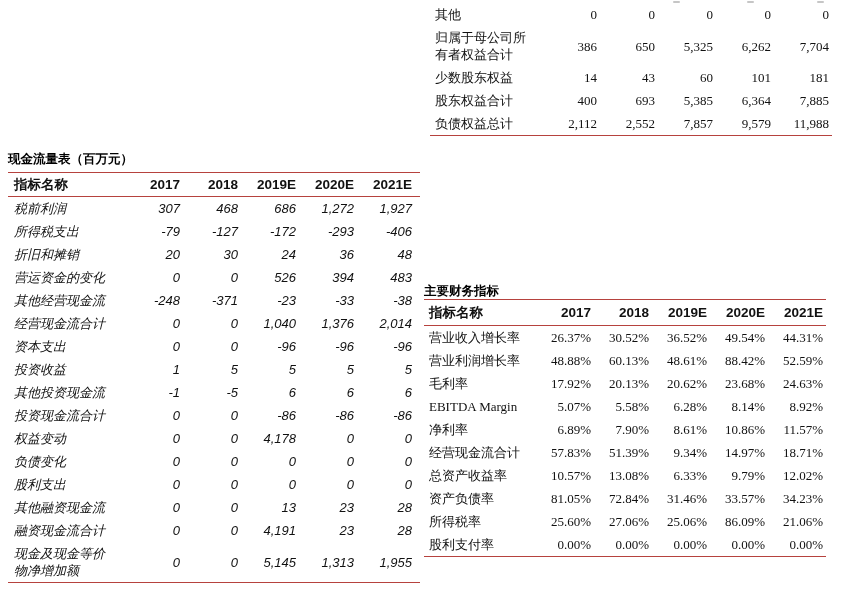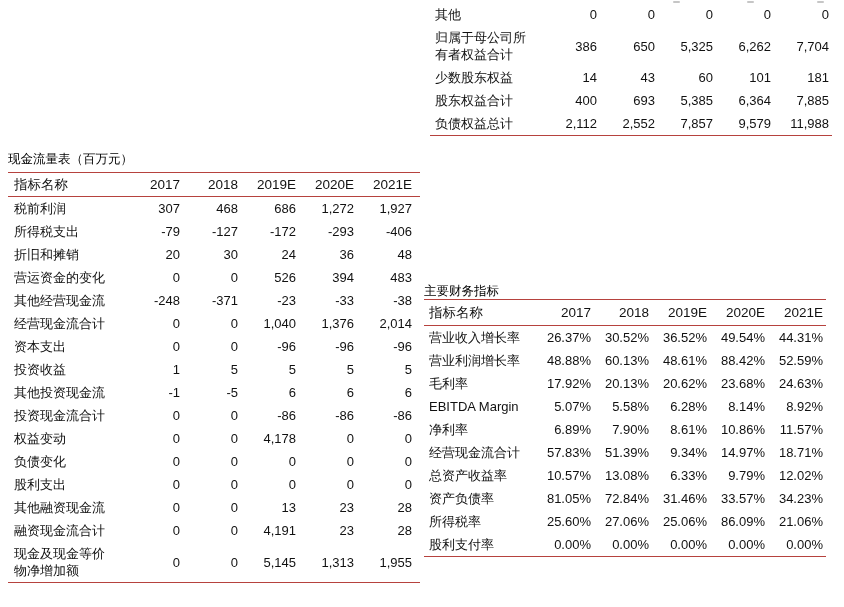--- a/index.html
+++ b/index.html
@@ -6,38 +6,38 @@
     --red:#b6423e;
     --text:#111111;
   }
   html,body{margin:0;padding:0;}
   body{
     width:844px;height:607px;position:relative;overflow:hidden;
     background:#ffffff;color:var(--text);
     font-family:"Liberation Sans","DejaVu Sans",sans-serif;
   }
   .sec{position:absolute;}
-  .tbl-title{font-size:12.5px;line-height:15px;color:#000;}
+  .tbl-title{font-size:12.5px;line-height:15px;color:#000;font-weight:bold;}
   .cashflow .tbl-title{margin-bottom:5px;}
   .indicators .tbl-title{margin-bottom:0;}
 
   .thead{
     display:flex;align-items:center;
     border-top:1px solid var(--red);
     border-bottom:1px solid var(--red);
-    font-weight:normal;font-size:13.5px;line-height:17px;
+    font-weight:bold;font-size:13.5px;line-height:17px;
   }
   .cashflow .thead{padding:3px 8px 3px 6px;}
   .indicators .thead{padding:4px 3px 4px 5px;}
 
   .tbody{border-bottom:1px solid var(--red);}
 
   .row{display:flex;align-items:center;padding:3px 0;font-size:13px;line-height:17px;}
-  .cashflow .row{padding-right:8px;padding-left:6px;}
-  .indicators .row,.balance .row{padding-right:3px;padding-left:5px;}
+  .cashflow .row{padding-right:8px;padding-left:6px;font-style:italic;}
+  .indicators .row,.balance .row{padding-right:3px;padding-left:5px;font-family:Liberation Serif, serif;}
   .balance .row:first-child{padding-top:6px;}
 
   .c.lbl{flex:1;white-space:pre-line;text-align:left;}
   .c.num{width:58px;text-align:right;white-space:nowrap;}
   .thead .c.lbl{flex:1;}
   .thead .c.num{width:58px;}
 
   .balance{left:430px;top:0;width:402px;}
   .cashflow{left:8px;top:152px;width:412px;}
   .indicators{left:424px;top:284px;width:402px;}

